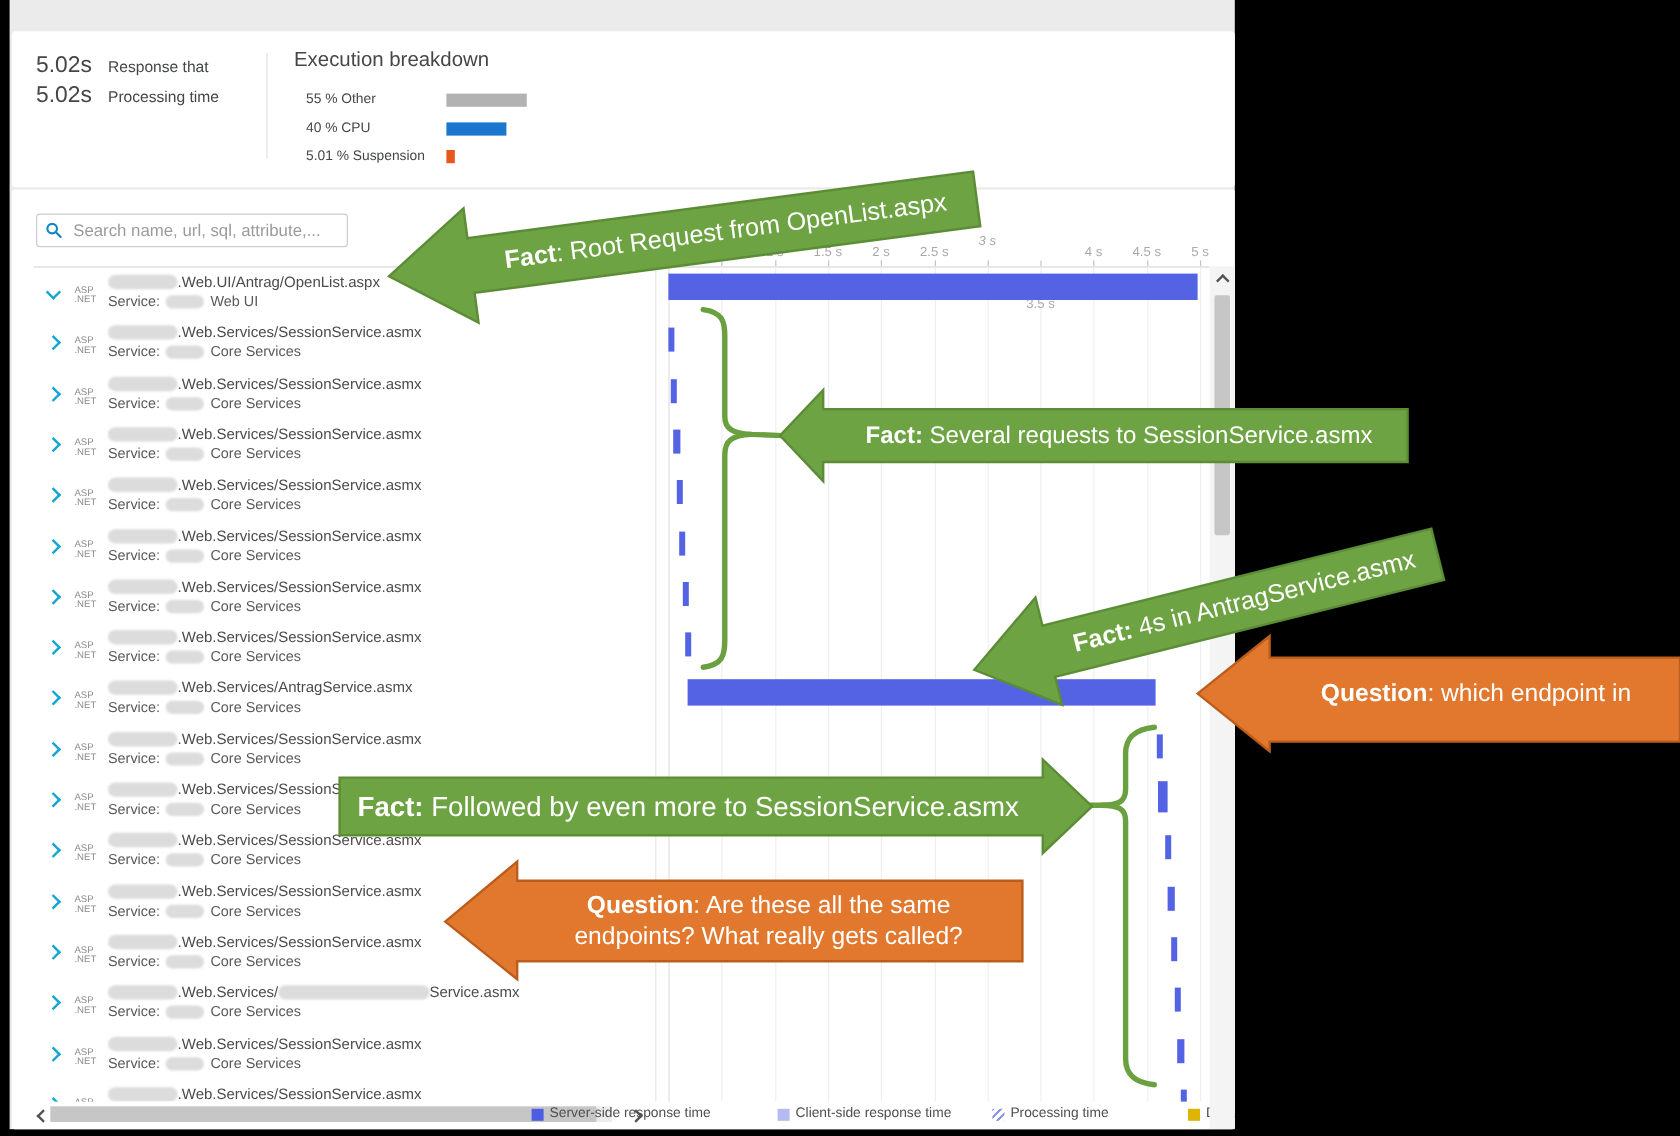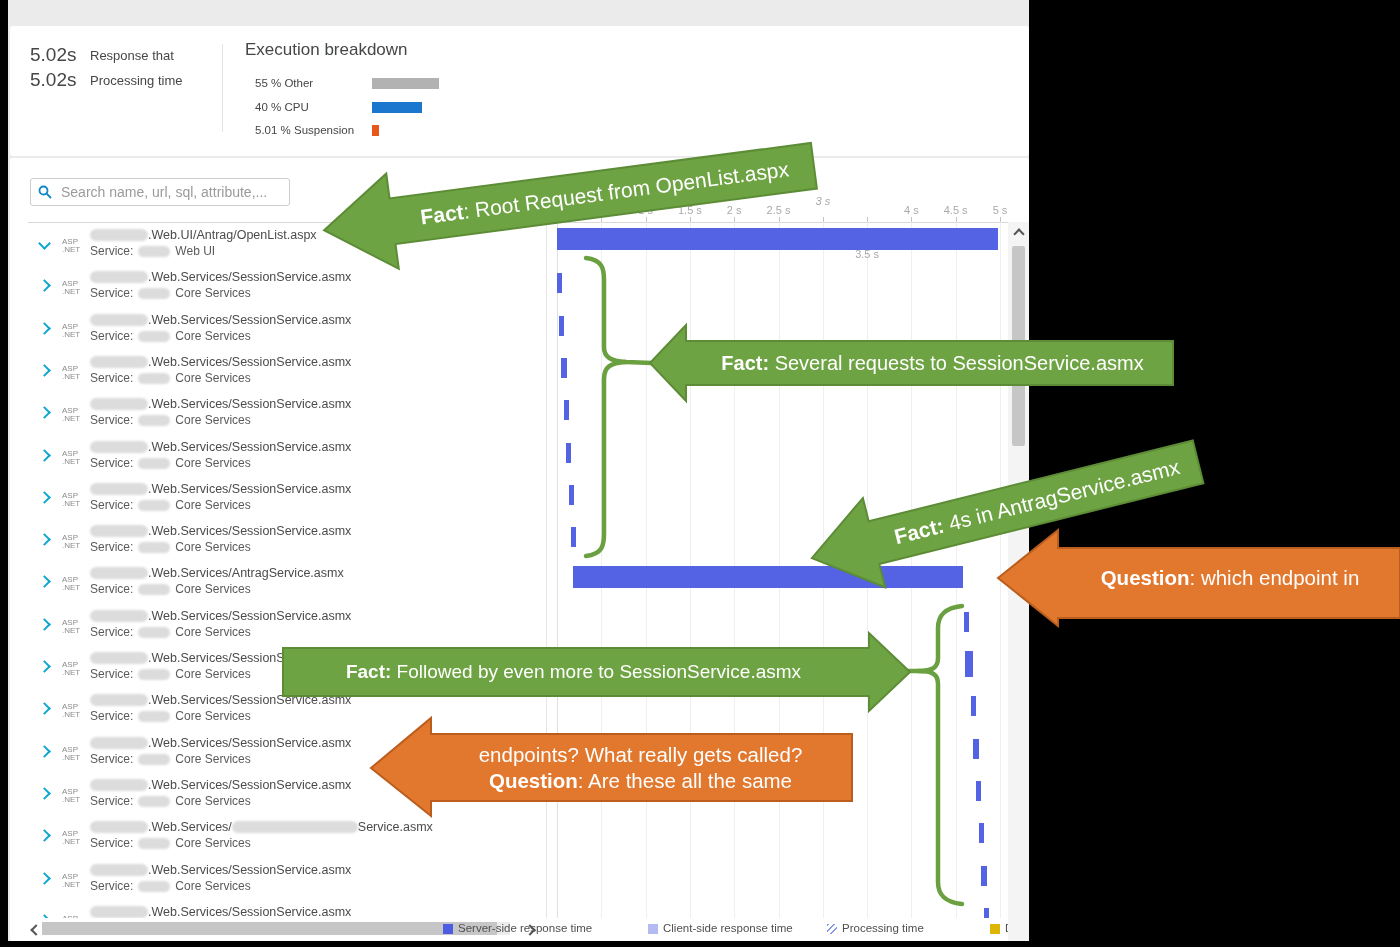--- a/index.html
+++ b/index.html
@@ -55,21 +55,21 @@
   .atext b{font-weight:bold;}
   #arr1{left:322px;top:150px;width:494px;height:96px;transform:rotate(-7.5deg);}
   #arr1 .atext{padding-left:72px;font-size:21px;}
   #arr2{left:650px;top:325px;width:523px;height:76px;}
   #arr2 .atext{padding-left:42px;font-size:20px;}
   #arr3{left:806px;top:462px;width:398px;height:96px;transform:rotate(-14deg);}
   #arr3 .atext{padding-left:66px;font-size:21px;}
   #arr4{left:998px;top:527px;width:402px;height:102px;}
   #arr4 .atext{padding-left:62px;font-size:20.5px;}
   #arr5{left:283px;top:633px;width:627px;height:78px;}
-  #arr5 .atext{padding-right:46px;font-size:19px;}
+  #arr5 .atext{padding-right:46px;font-size:23px;}
   #arr6{left:371px;top:716px;width:481px;height:104px;}
   #arr6 .atext{padding-left:58px;font-size:20.5px;}
 </style>
 </head>
 <body>
 
 <div id="page">
   <div class="abs" id="shot-bg"></div>
 
   <div class="abs" id="panel-top">
@@ -390,17 +390,17 @@
     <div class="atext">
         <div><b>Fact:</b><span> Followed by even more to SessionService.asmx</span></div>
       </div>
   </div>
 
   <div class="arrow" id="arr6">
     <svg width="481" height="104" viewBox="0 0 481 104">
         <polygon class="o-fill" points="0,52 60,2 60,18 481,18 481,85 60,85 60,100"></polygon>
       </svg>
     <div class="atext">
+      <div><b>Question</b><span>: Are these all the same</span></div>
       <div><span>endpoints? What really gets called?</span></div>
-      <div><b>Question</b><span>: Are these all the same</span></div>
     </div>
   </div>
 </div>
 
 </body></html>

